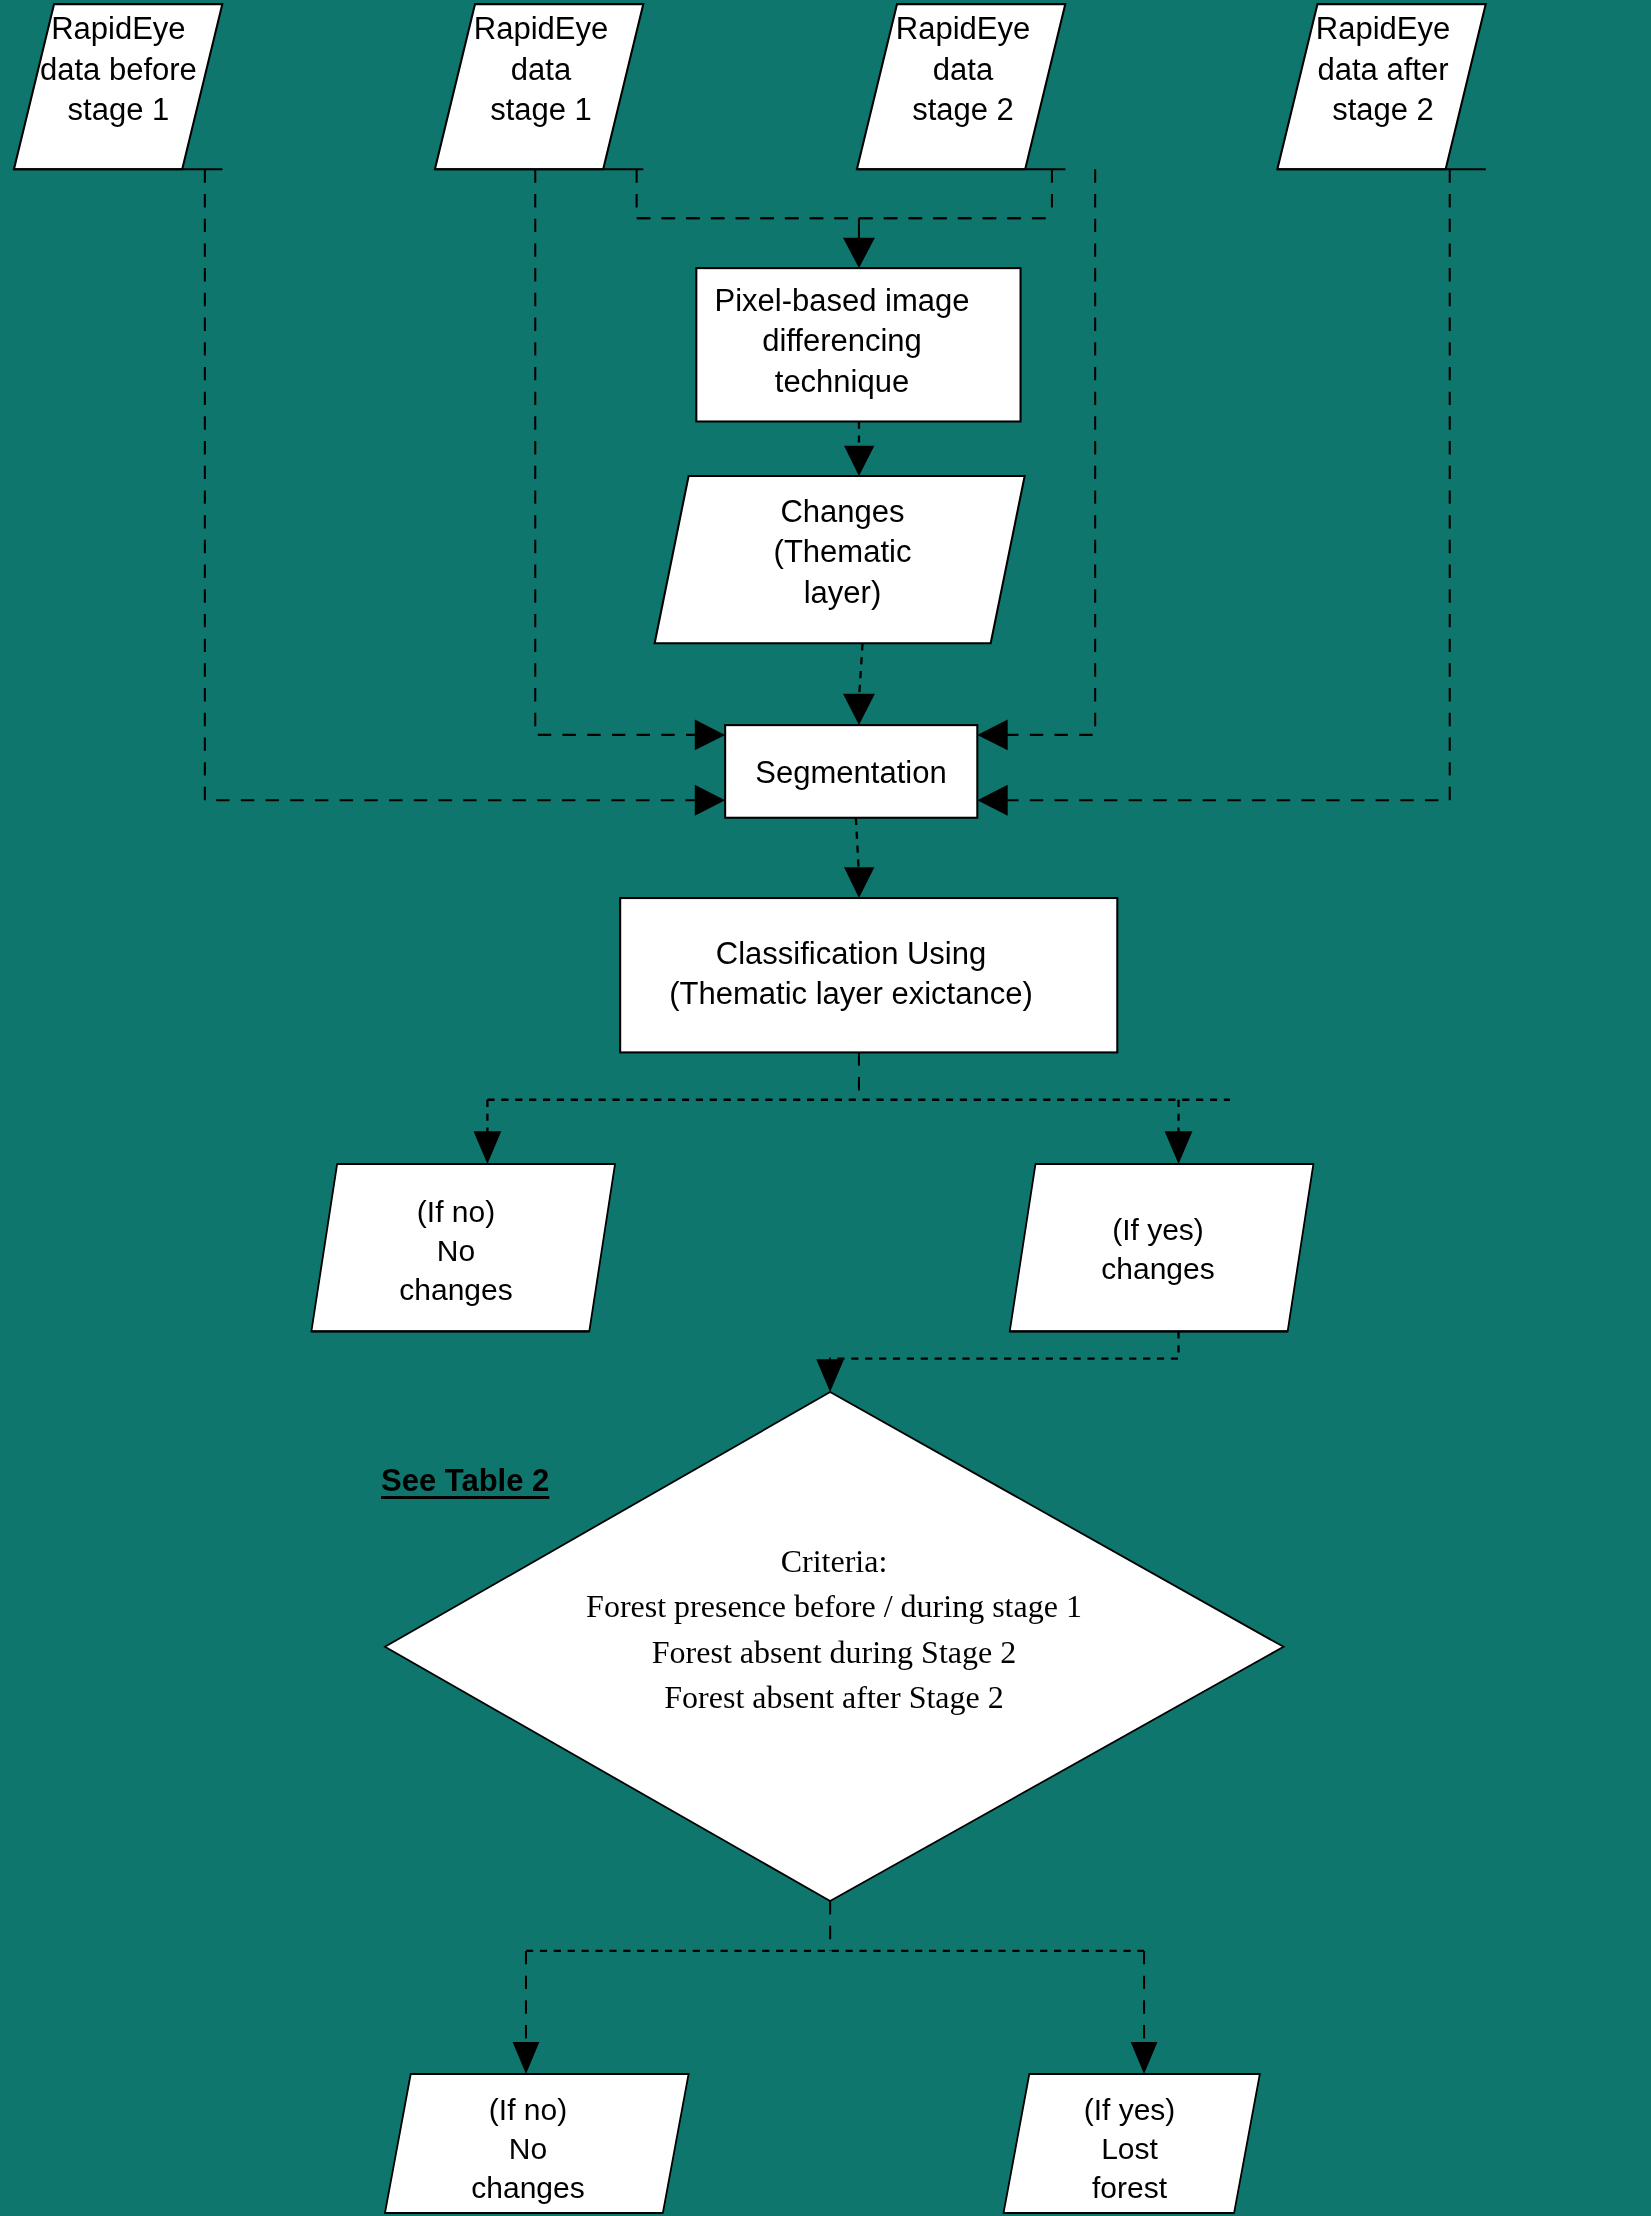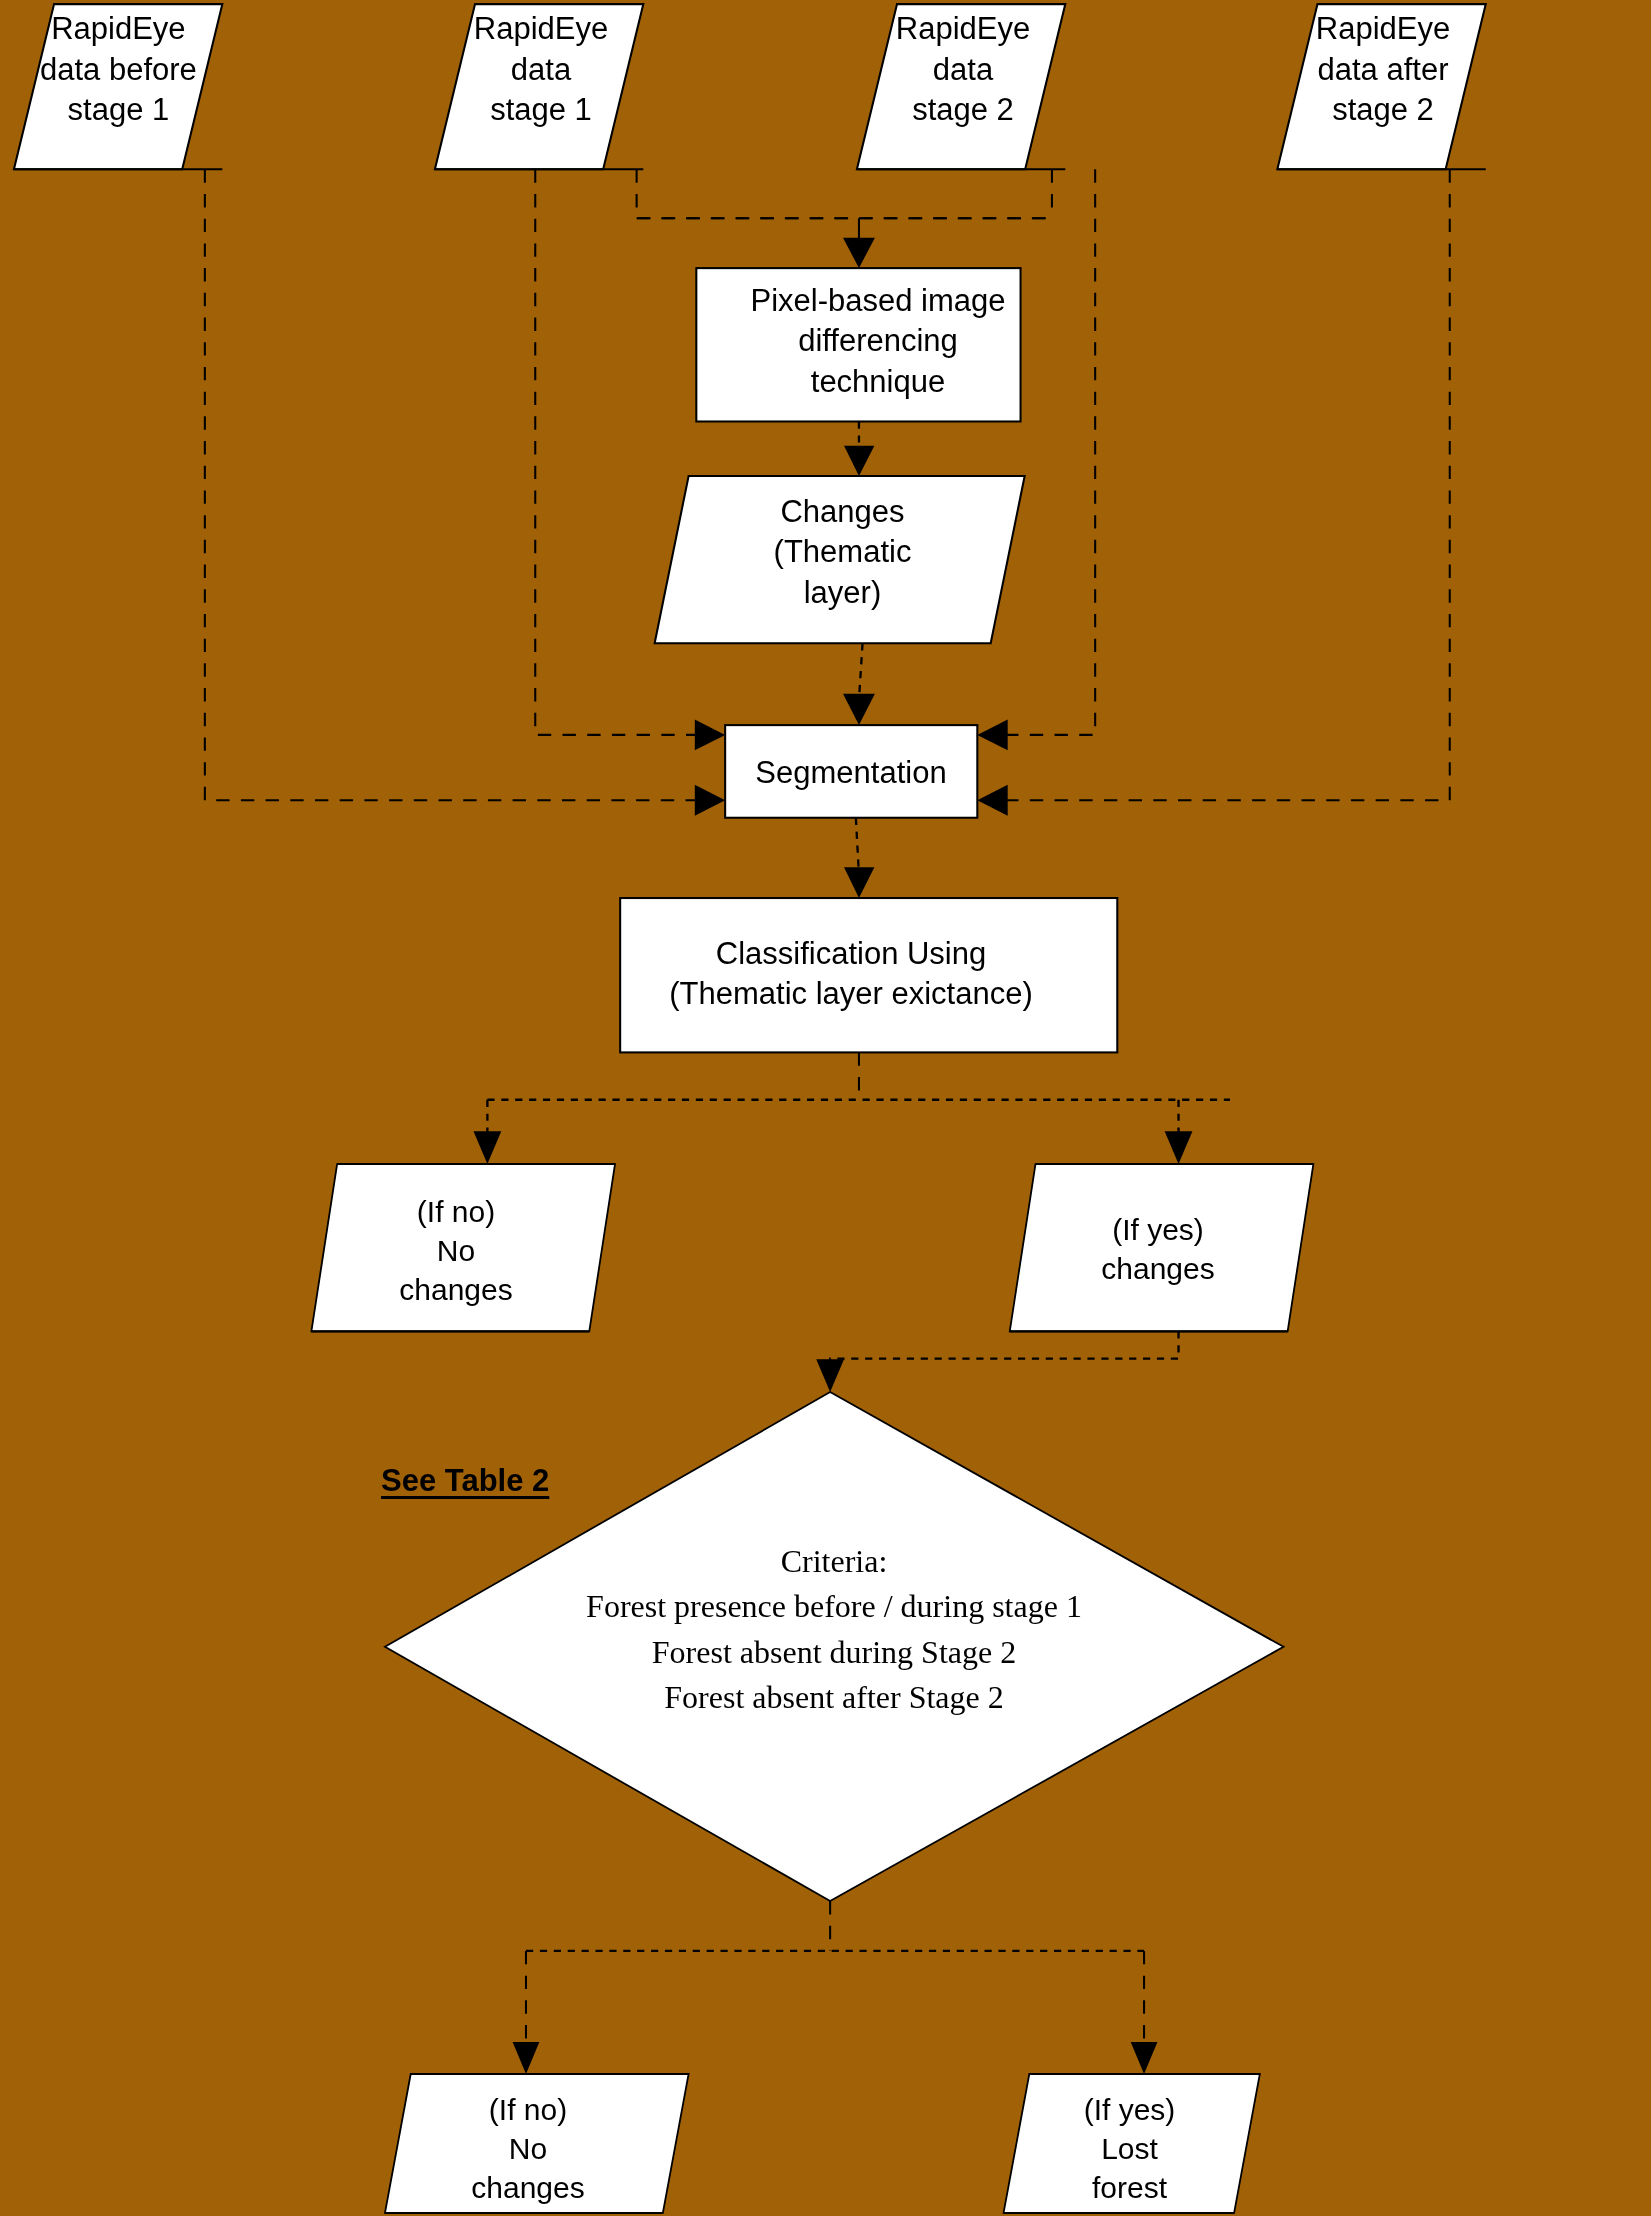--- a/index.html
+++ b/index.html
@@ -10,21 +10,21 @@
   body {
     width: 1651px;
     height: 2216px;
     font-family: "Liberation Sans", sans-serif;
     overflow: hidden;
   }
   #flowchart-root {
     position: relative;
     width: 1651px;
     height: 2216px;
-    background: #a16207;
+    background: #0f766e;
   }
   svg#flow-svg {
     position: absolute;
     top: 0; left: 0;
     width: 1651px;
     height: 2216px;
     display: block;
   }
   .shape-outline {
     fill: #ffffff;
@@ -194,21 +194,21 @@
 stage 1</div>
 
   <div class="node-text t-io" style="left:860px; top:9.3px; width:206px;">RapidEye
 data
 stage 2</div>
 
   <div class="node-text t-io" style="left:1280px; top:9.3px; width:206px;">RapidEye
 data after
 stage 2</div>
 
-  <div class="node-text t-proc" style="left:697px; top:281px; width:290px;padding-left:36px;">Pixel-based image
+  <div class="node-text t-proc" style="left:697px; top:281px; width:290px;">Pixel-based image
 differencing
 technique</div>
 
   <div class="node-text t-io" style="left:693px; top:492px; width:299px;">Changes
 (Thematic
 layer)</div>
 
   <div class="node-text t-seg" style="left:725px; top:753px; width:252px;">Segmentation</div>
 
   <div class="node-text t-class" style="left:620px; top:934px; width:462px;">Classification Using

